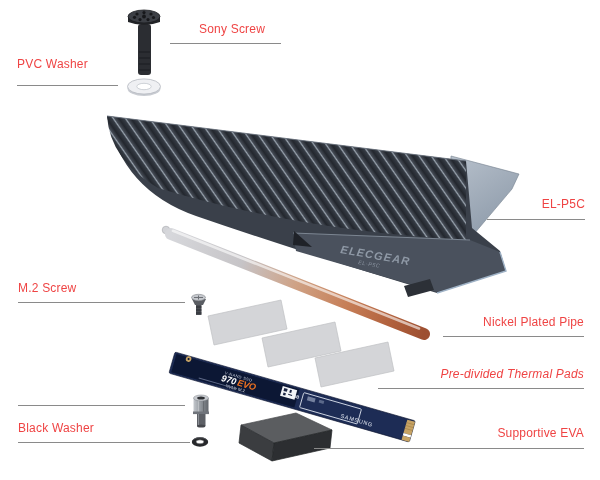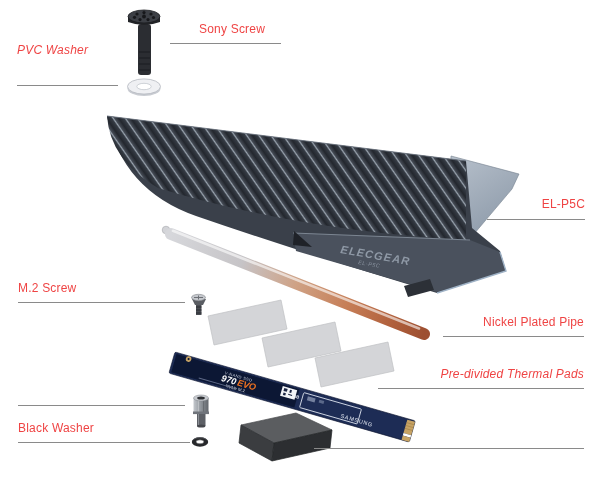--- a/index.html
+++ b/index.html
@@ -170,21 +170,21 @@
       <polygon points="241,425 274,443 272,461 239,443" fill="#3b3d40" stroke="#2d2f32" stroke-width="0.7"></polygon>
       <polygon points="274,443 332,430 330,448 272,461" fill="#2c2e31" stroke="#232527" stroke-width="0.7"></polygon>
     </g>
   </svg>
 
   <div class="callout" style="left:199px;top:23px;">
     <span>Sony Screw</span>
   </div>
   <div class="cline" style="left:170px;top:43px;width:111px;"></div>
 
-  <div class="callout" style="left:17px;top:44px;font-style:italic;">
+  <div class="callout" style="left:17px;top:58px;">
     <span>PVC Washer</span>
   </div>
   <div class="cline" style="left:17px;top:85px;width:101px;"></div>
 
   <div class="callout rt" style="left:445px;top:198px;width:140px;">
     <span>EL-P5C</span>
   </div>
   <div class="cline" style="left:487px;top:219px;width:98px;"></div>
 
   <div class="callout" style="left:18px;top:282px;">
@@ -202,15 +202,18 @@
   </div>
   <div class="cline" style="left:378px;top:388px;width:206px;"></div>
 
   <div class="cline" style="left:18px;top:405px;width:167px;"></div>
 
   <div class="callout" style="left:18px;top:422px;">
     <span>Black Washer</span>
   </div>
   <div class="cline" style="left:18px;top:442px;width:172px;"></div>
 
+  <div class="callout rt" style="left:440px;top:427px;width:144px;">
+    <span>Supportive EVA</span>
+  </div>
   <div class="cline" style="left:314px;top:448px;width:270px;"></div>
 
 </div>
 
 </body></html>

